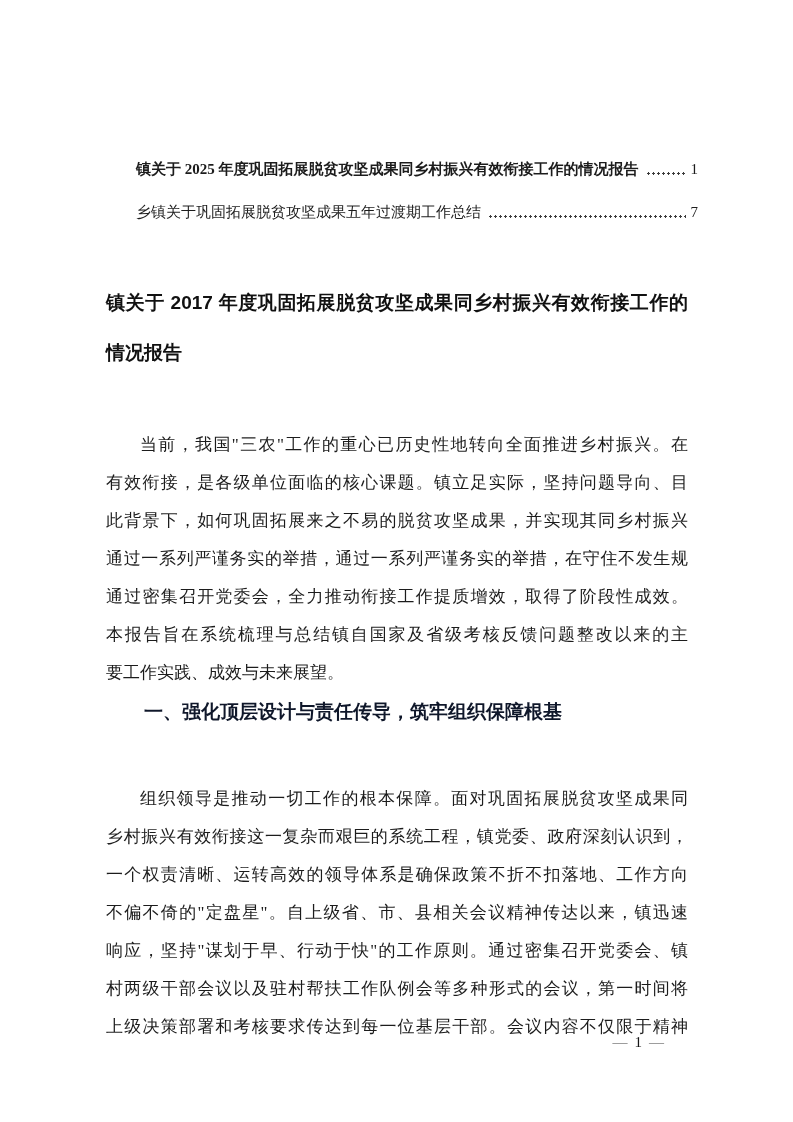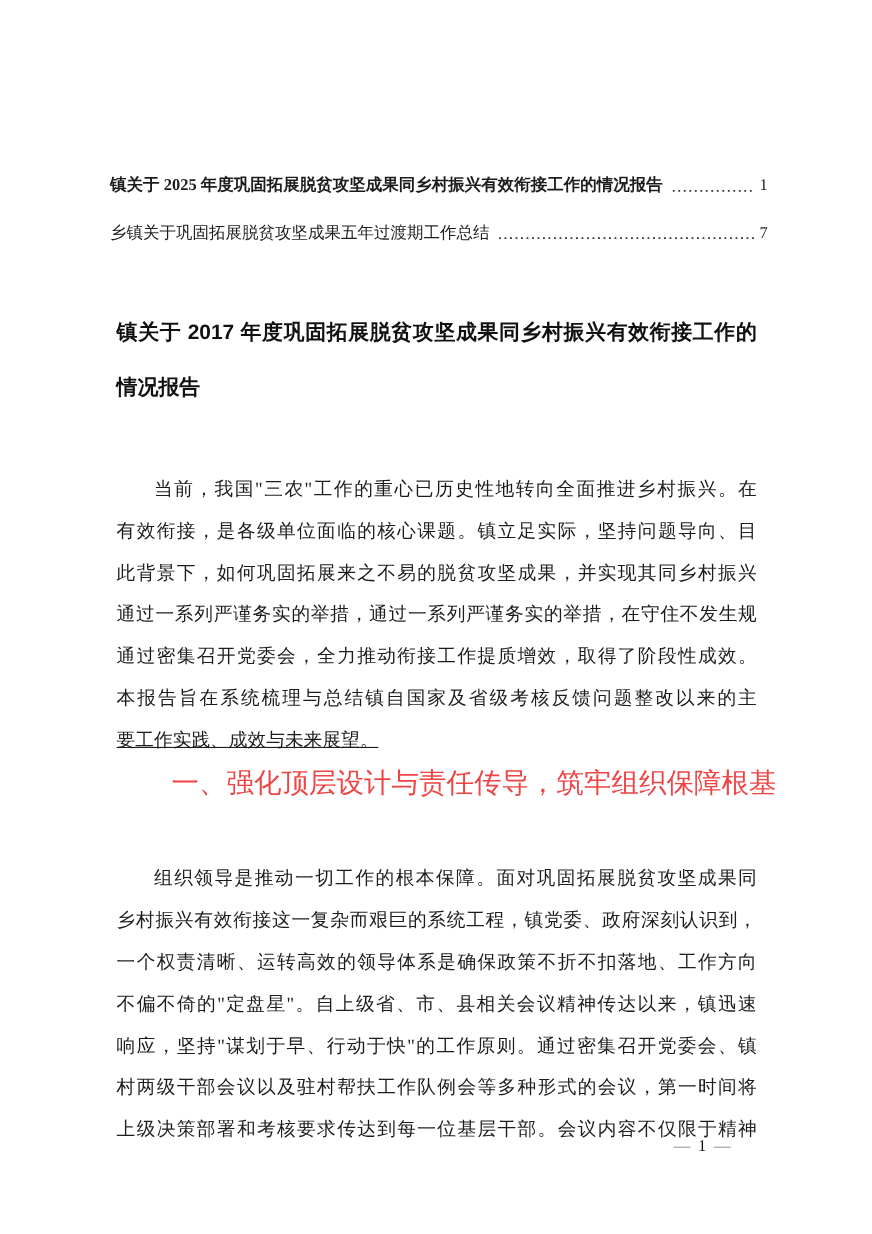--- a/index.html
+++ b/index.html
@@ -26,21 +26,21 @@
     display: flex;
     align-items: flex-end;
     font-size: 15px;
     line-height: 22px;
     white-space: nowrap;
     cursor: pointer;
   }
   .toc-entry-1 { top: 158px; }
   .toc-entry-2 { top: 201px; }
   .toc-entry-1 .toc-title { font-weight: bold; }
-  .toc-title { flex: 0 0 auto; }
+  .toc-title { flex: 0 0 auto; margin-left: 36px; }
   .toc-dots {
     flex: 1 1 auto;
     align-self: stretch;
     margin: 0 5px 0 7px;
     background-image: radial-gradient(circle, #3c3c3c 1px, rgba(0,0,0,0) 1.25px);
     background-size: 5px 5px;
     background-repeat: repeat-x;
     background-position: left calc(100% - 4px);
   }
   .toc-page { flex: 0 0 auto; }
@@ -79,35 +79,34 @@
     line-height: 30px;
     text-align: justify;
     text-align-last: justify;
     text-justify: inter-character;
     white-space: nowrap;
   }
   .line.first { text-indent: 2em; }
   .line.last {
     text-align: right;
     text-align-last: left;
-    text-decoration: underline;
   }
 
   
   .section-heading {
     position: absolute;
     left: 106px;
     top: 696px;
     width: 582px;
     height: 40px;
     line-height: 32px;
-    font-size: 25px;
-    font-weight: normal;
+    font-size: 19px;
+    font-weight: bold;
     font-family: "Liberation Sans", "DejaVu Sans", sans-serif;
-    color: #ef4444;
+    color: #0f172a;
     text-indent: 2em;
     white-space: nowrap;
   }
 
   
   .footer {
     position: absolute;
     top: 1032px;
     right: 122px;
     font-size: 15px;

